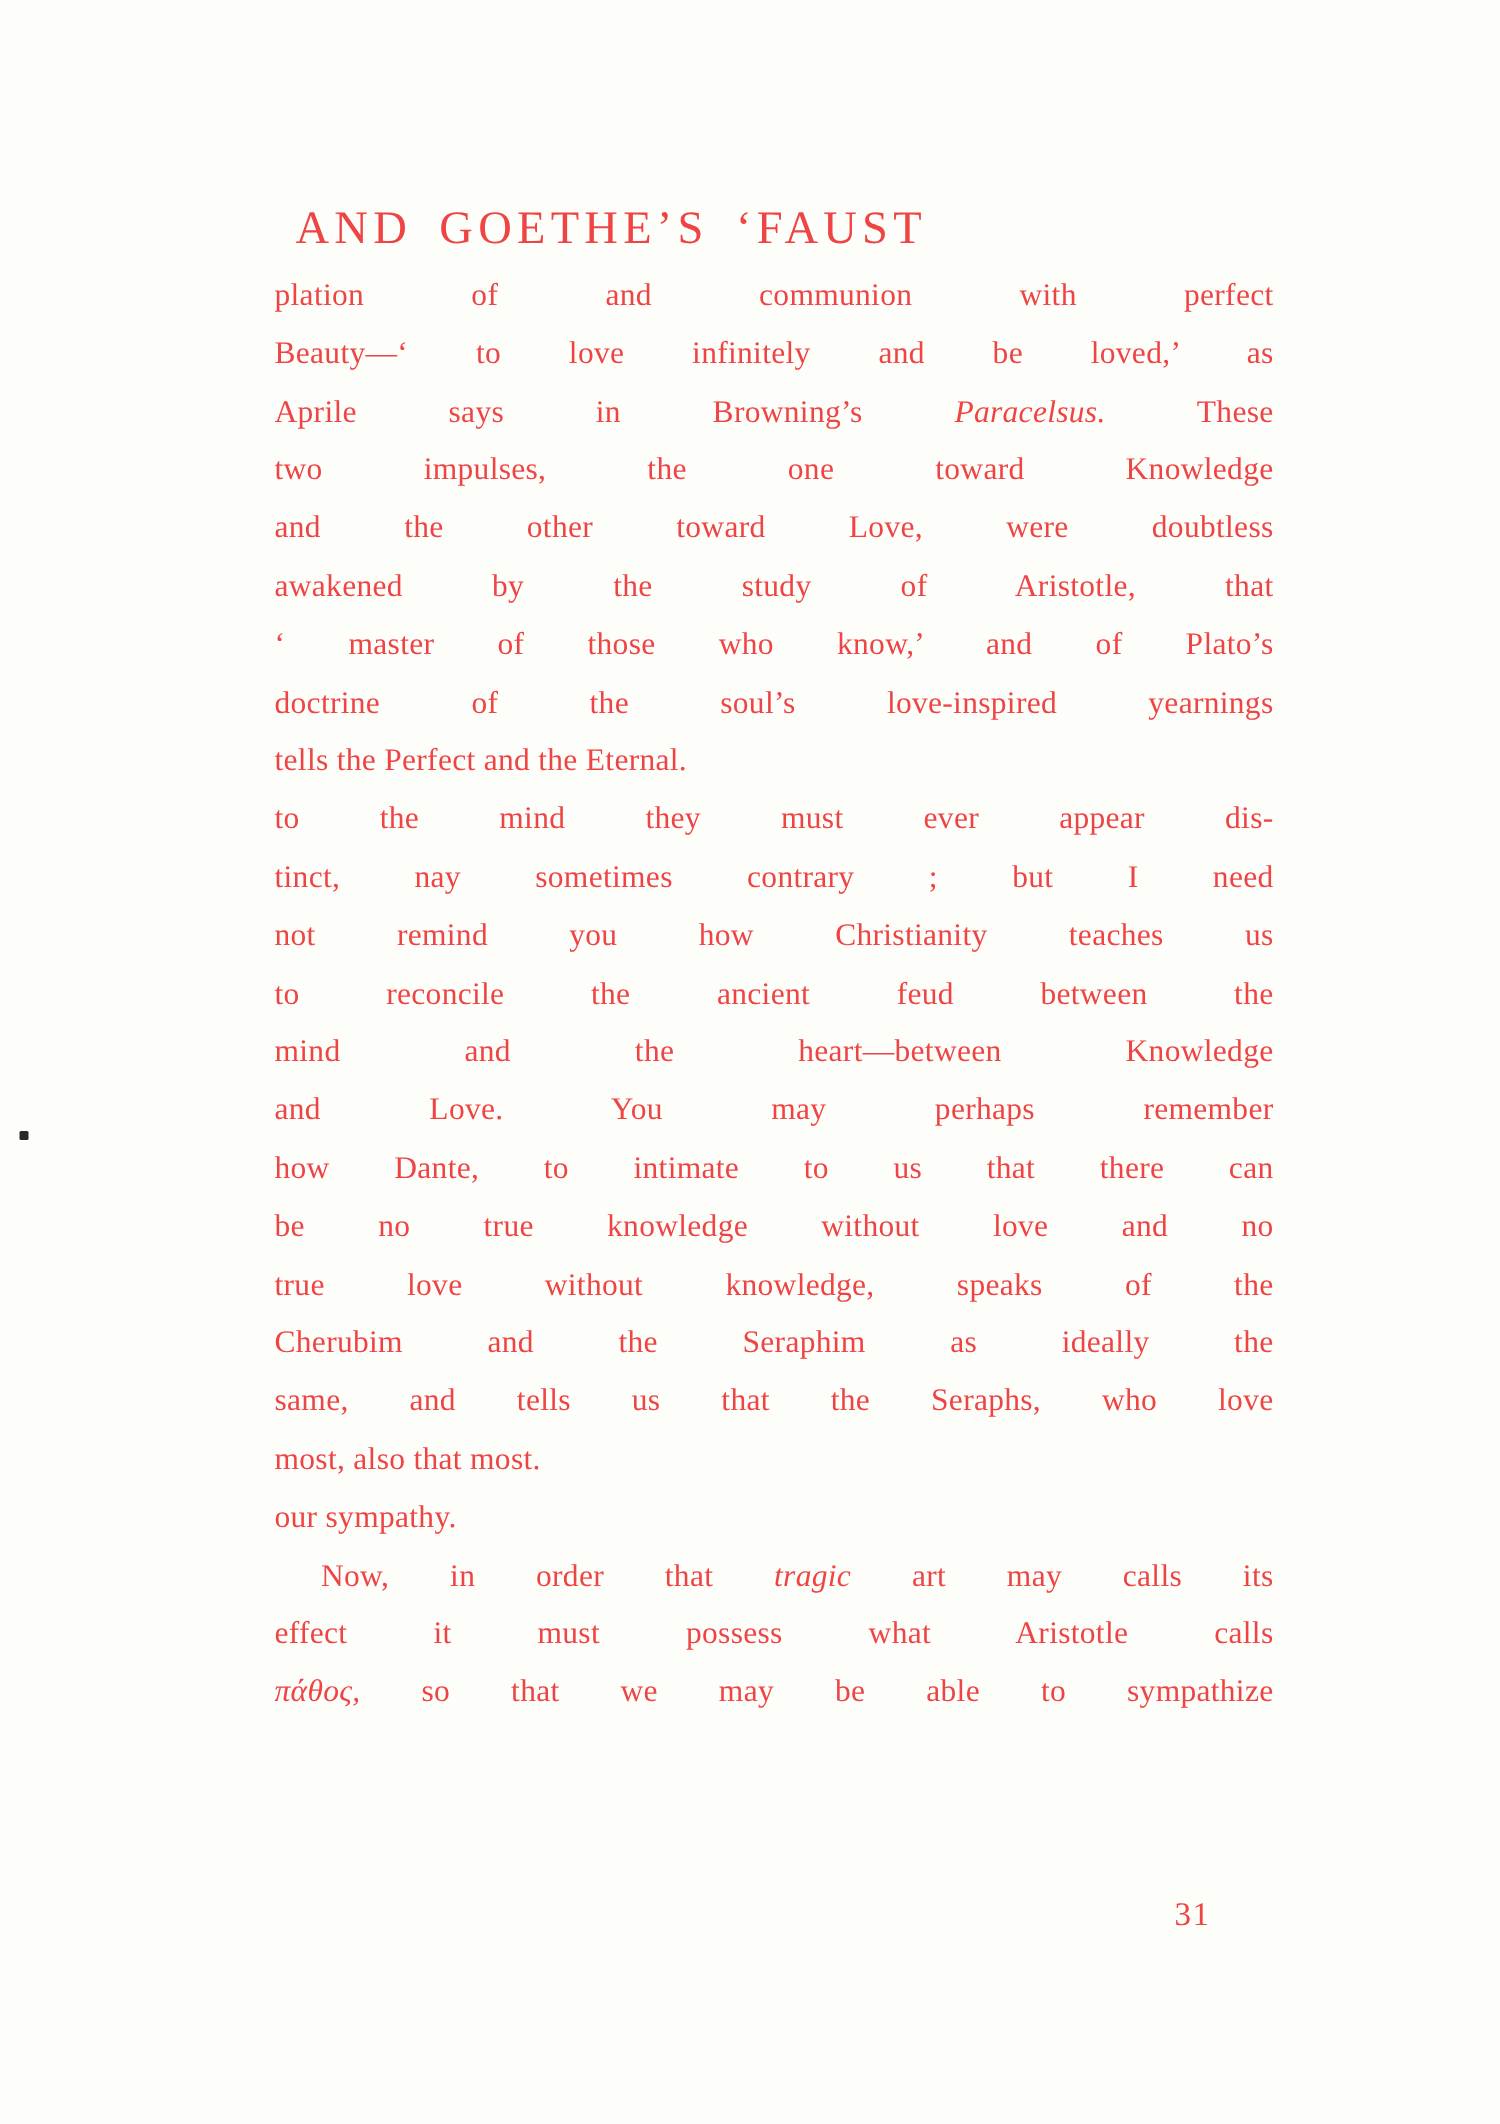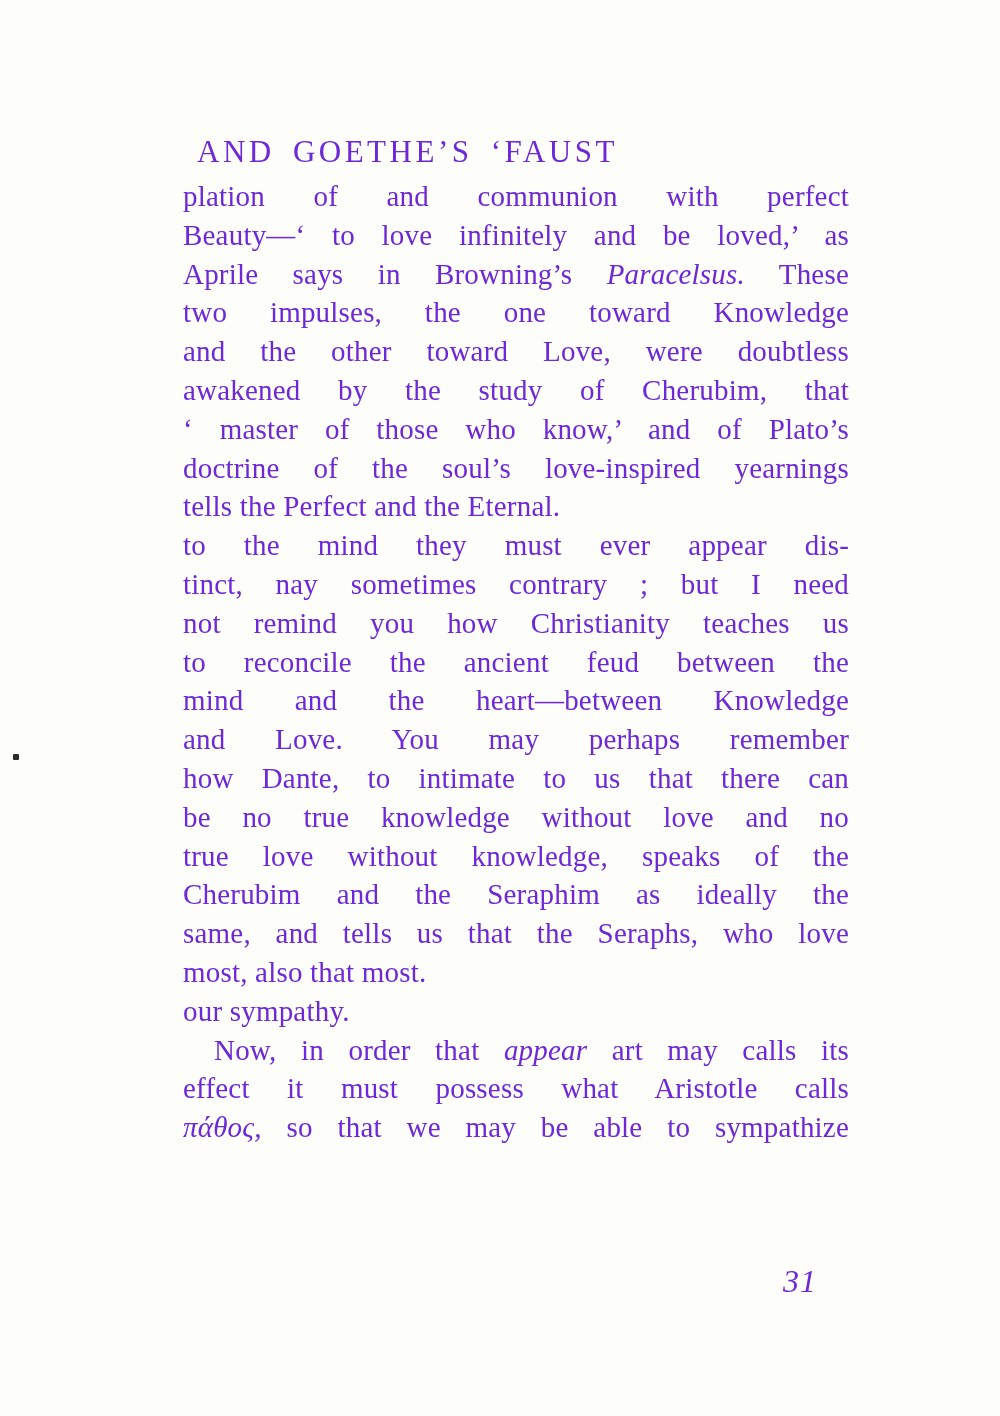--- a/index.html
+++ b/index.html
@@ -5,64 +5,63 @@
   html, body {
     margin: 0;
     padding: 0;
     background: #e8e8e4;
   }
   .sheet {
     position: relative;
     width: 1000px;
     height: 1416px;
     background: #fdfdfa;
-    color: #6d28d9;
+    color: #ef4444;
     font-family: "Liberation Serif", "DejaVu Serif", serif;
     overflow: hidden;
   }
   .running-header {
     position: absolute;
     left: 197px;
     top: 134px;
     font-size: 31px;
     letter-spacing: 3.5px;
     word-spacing: 7px;
     white-space: nowrap;
     font-weight: 500;
   }
   .text-block {
     position: absolute;
     left: 183px;
     top: 177px;
     width: 666px;
   }
   .line {
-    font-size: 29px;
+    font-size: 21px;
     line-height: 38.8px;
     text-align: justify;
     text-align-last: justify;
     white-space: normal;
     letter-spacing: 0.2px;
   }
   .line.indent {
     text-indent: 31px;
   }
   .line.para-end {
     text-align-last: left;
   }
   .line i {
     font-style: italic;
   }
   .page-number {
     position: absolute;
     left: 783px;
     top: 1263px;
-    font-size: 32px;
+    font-size: 22px;
     letter-spacing: 1px;
-    font-style: italic;
   }
   .speck {
     position: absolute;
     left: 13px;
     top: 754px;
     width: 6px;
     height: 6px;
     background: #2a2a2a;
     border-radius: 1px;
   }
@@ -72,38 +71,38 @@
 
 <div class="sheet">
   <div class="running-header">AND GOETHE’S ‘FAUST</div>
 
   <div class="text-block">
       <div class="line"><span>plation of and communion with perfect</span></div>
       <div class="line"><span>Beauty—‘ to love infinitely and be loved,’ as</span></div>
       <div class="line"><span>Aprile says in Browning’s </span><i>Paracelsus.</i><span> These</span></div>
       <div class="line"><span>two impulses, the one toward Knowledge</span></div>
       <div class="line"><span>and the other toward Love, were doubtless</span></div>
-      <div class="line"><span>awakened by the study of Cherubim, that</span></div>
+      <div class="line"><span>awakened by the study of Aristotle, that</span></div>
       <div class="line"><span>‘ master of those who know,’ and of Plato’s</span></div>
       <div class="line"><span>doctrine of the soul’s love-inspired yearnings</span></div>
       <div class="line para-end"><span>tells the Perfect and the Eternal.</span></div>
       <div class="line"><span>to the mind they must ever appear dis-</span></div>
       <div class="line"><span>tinct, nay sometimes contrary ; but I need</span></div>
       <div class="line"><span>not remind you how Christianity teaches us</span></div>
       <div class="line"><span>to reconcile the ancient feud between the</span></div>
       <div class="line"><span>mind and the heart—between Knowledge</span></div>
       <div class="line"><span>and Love. You may perhaps remember</span></div>
       <div class="line"><span>how Dante, to intimate to us that there can</span></div>
       <div class="line"><span>be no true knowledge without love and no</span></div>
       <div class="line"><span>true love without knowledge, speaks of the</span></div>
       <div class="line"><span>Cherubim and the Seraphim as ideally the</span></div>
       <div class="line"><span>same, and tells us that the Seraphs, who love</span></div>
       <div class="line para-end"><span>most, also that most.</span></div>
       <div class="line para-end"><span>our sympathy.</span></div>
-      <div class="line indent"><span>Now, in order that </span><i>appear</i><span> art may calls its</span></div>
+      <div class="line indent"><span>Now, in order that </span><i>tragic</i><span> art may calls its</span></div>
       <div class="line"><span>effect it must possess what Aristotle calls</span></div>
       <div class="line"><i>πάθος,</i><span> so that we may be able to sympathize</span></div>
     </div>
 
   <div class="page-number">31</div>
 
   <div class="speck"></div>
 </div>
 
 </body></html>

